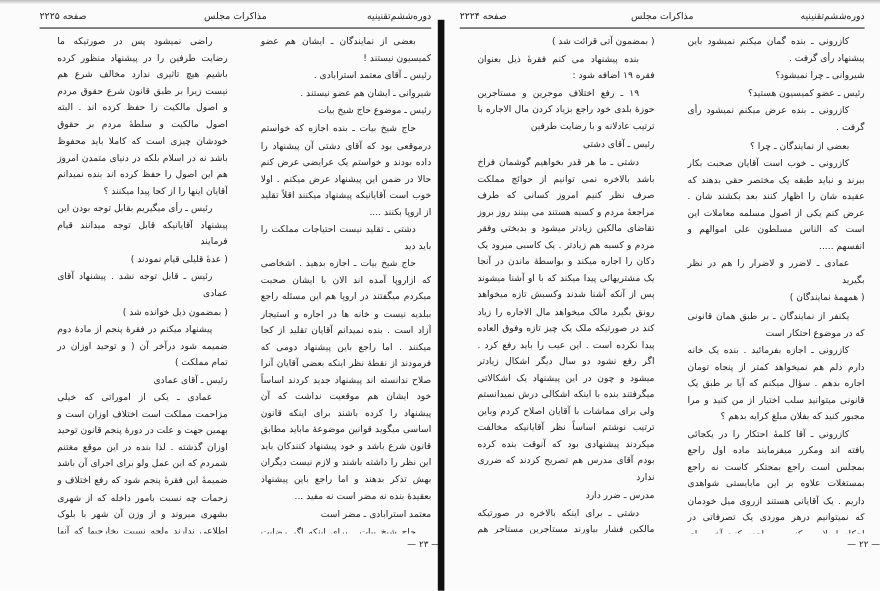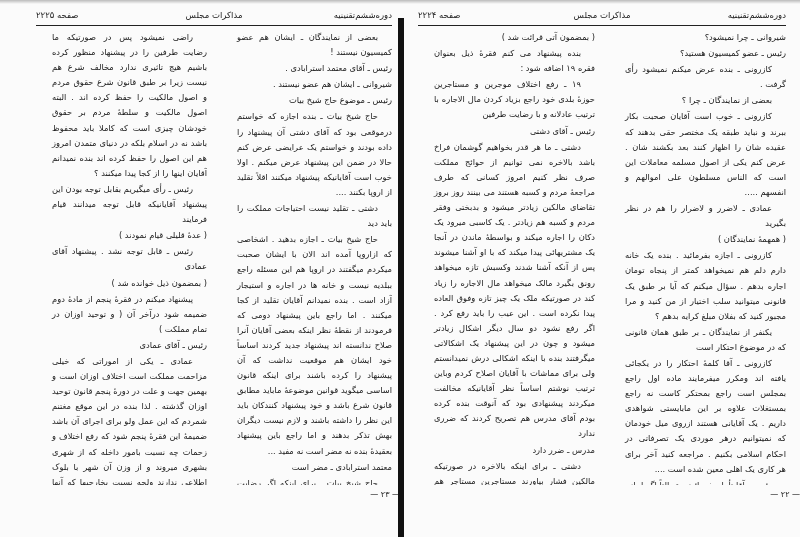--- a/index.html
+++ b/index.html
@@ -65,29 +65,30 @@
   <div class="binding"></div>
 
   <div class="page right">
     <div class="header">
       <span>دوره‌ششم‌تقنینیه</span>
       <span class="title">مذاکرات مجلس</span>
       <span>صفحه ۲۲۲۴</span>
     </div>
     <div class="cols">
       <div class="col">
+          <p class="indent">کازرونی ـ بنده گمان میکنم نمیشود باین پیشنهاد رأی گرفت .</p>
           <p class="center">شیروانی ـ چرا نمیشود؟</p>
           <p class="center">رئیس ـ عضو کمیسیون هستید؟</p>
           <p class="indent">کازرونی ـ بنده عرض میکنم نمیشود رأی گرفت .</p>
           <p class="indent">بعضی از نمایندگان ـ چرا ؟</p>
           <p class="indent">کازرونی ـ خوب است آقایان صحبت بکار ببرند و نباید طبقه یک مختصر حقی بدهند که عقیده شان را اظهار کنند بعد بکشند شان . عرض کنم یکی از اصول مسلمه معاملات این است که الناس مسلطون علی اموالهم و انفسهم .....</p>
           <p class="indent">عمادی ـ لاضرر و لاضرار را هم در نظر بگیرید</p>
           <p class="center">( همهمهٔ نمایندگان )</p>
+          <p class="indent">یکنفر از نمایندگان ـ بر طبق همان قانونی که در موضوع احتکار است</p>
           <p class="indent">کازرونی ـ اجازه بفرمائید . بنده یک خانه دارم دلم هم نمیخواهد کمتر از پنجاه تومان اجاره بدهم . سؤال میکنم که آیا بر طبق یک قانونی میتوانید سلب اختیار از من کنید و مرا مجبور کنید که بفلان مبلغ کرایه بدهم ؟</p>
-          <p class="indent">یکنفر از نمایندگان ـ بر طبق همان قانونی که در موضوع احتکار است</p>
           <p class="indent">کازرونی ـ آقا کلمهٔ احتکار را در یکجائی یافته اند ومکرر میفرمایند ماده اول راجع بمجلس است راجع بمحتکر کاست نه راجع بمستغلات علاوه بر این مابایستی شواهدی داریم . یک آقایانی هستند ازروی میل خودمان که نمیتوانیم درهر موردی یک تصرفاتی در احکام اسلامی بکنیم . مراجعه کنید آخر برای هر کاری یک اهلی معین شده است ....</p>
           <p class="indent">رئیس ـ آقا تأمل بفرمائید . عجالتاً اگر اجازه می دهید چند دقیقه تنفس داده شود</p>
         </div>
       <div class="col">
           <p class="center">( بمضمون آتی قرائت شد )</p>
           <p class="indent">بنده پیشنهاد می کنم فقرهٔ ذیل بعنوان فقره ۱۹ اضافه شود :</p>
           <p class="indent">۱۹ ـ رفع اختلاف موجرین و مستاجرین حوزهٔ بلدی خود راجع بزیاد کردن مال الاجاره با ترتیب عادلانه و با رضایت طرفین</p>
           <p class="center">رئیس ـ آقای دشتی</p>
           <p class="indent">دشتی ـ ما هر قدر بخواهیم گوشمان فراخ باشد بالاخره نمی توانیم از حوائج مملکت صرف نظر کنیم امروز کسانی که طرف مراجعهٔ مردم و کسبه هستند می بینند روز بروز تقاضای مالکین زیادتر میشود و بدبختی وفقر مردم و کسبه هم زیادتر . یک کاسبی میرود یک دکان را اجاره میکند و بواسطهٔ ماندن در آنجا یک مشتریهائی پیدا میکند که با او آشنا میشوند پس از آنکه آشنا شدند وکسبش تازه میخواهد رونق بگیرد مالک میخواهد مال الاجاره را زیاد کند در صورتیکه ملک یک چیز تازه وفوق العاده پیدا نکرده است . این عیب را باید رفع کرد . اگر رفع نشود دو سال دیگر اشکال زیادتر میشود و چون در این پیشنهاد یک اشکالاتی میگرفتند بنده با اینکه اشکالی درش نمیدانستم ولی برای مماشات با آقایان اصلاح کردم وباین ترتیب نوشتم اساساً نظر آقایانیکه مخالفت میکردند پیشنهادی بود که آنوقت بنده کرده بودم آقای مدرس هم تصریح کردند که ضرری ندارد</p>
           <p class="center">مدرس ـ ضرر دارد</p>

